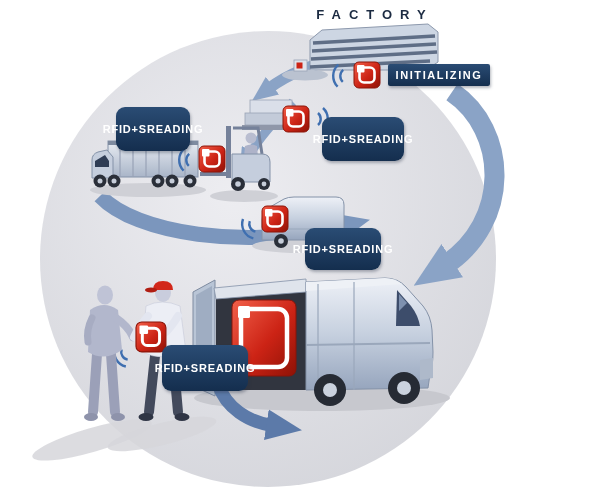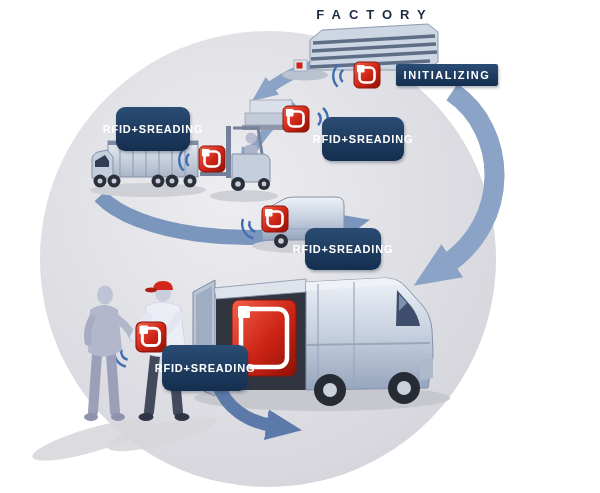--- a/index.html
+++ b/index.html
@@ -11,21 +11,21 @@
   .factory-title{
     position:absolute;left:300px;top:7px;width:150px;text-align:center;
     font-size:13px;font-weight:bold;letter-spacing:8px;color:#1c2b42;
   }
   .banner{
     position:absolute;background:linear-gradient(#2a4c74,#142e4e);color:#fff;font-weight:bold;
     display:flex;align-items:center;justify-content:center;
     box-shadow:1px 2px 3px rgba(40,50,70,.35);
   }
   .banner.init{
-    left:396px;top:64px;width:102px;height:22px;font-size:11px;letter-spacing:1.6px;border-radius:2px;
+    left:388px;top:64px;width:102px;height:22px;font-size:11px;letter-spacing:1.6px;border-radius:2px;
   }
   .banner.reading{
     flex-direction:row;line-height:1.35;font-size:11px;letter-spacing:.8px;border-radius:9px;
   }
   #banner-a{left:116px;top:107px;width:74px;height:44px;}
   #banner-b{left:322px;top:117px;width:82px;height:44px;}
   #banner-c{left:305px;top:228px;width:76px;height:42px;}
   #banner-d{left:162px;top:345px;width:86px;height:46px;}
 </style>
 </head>

